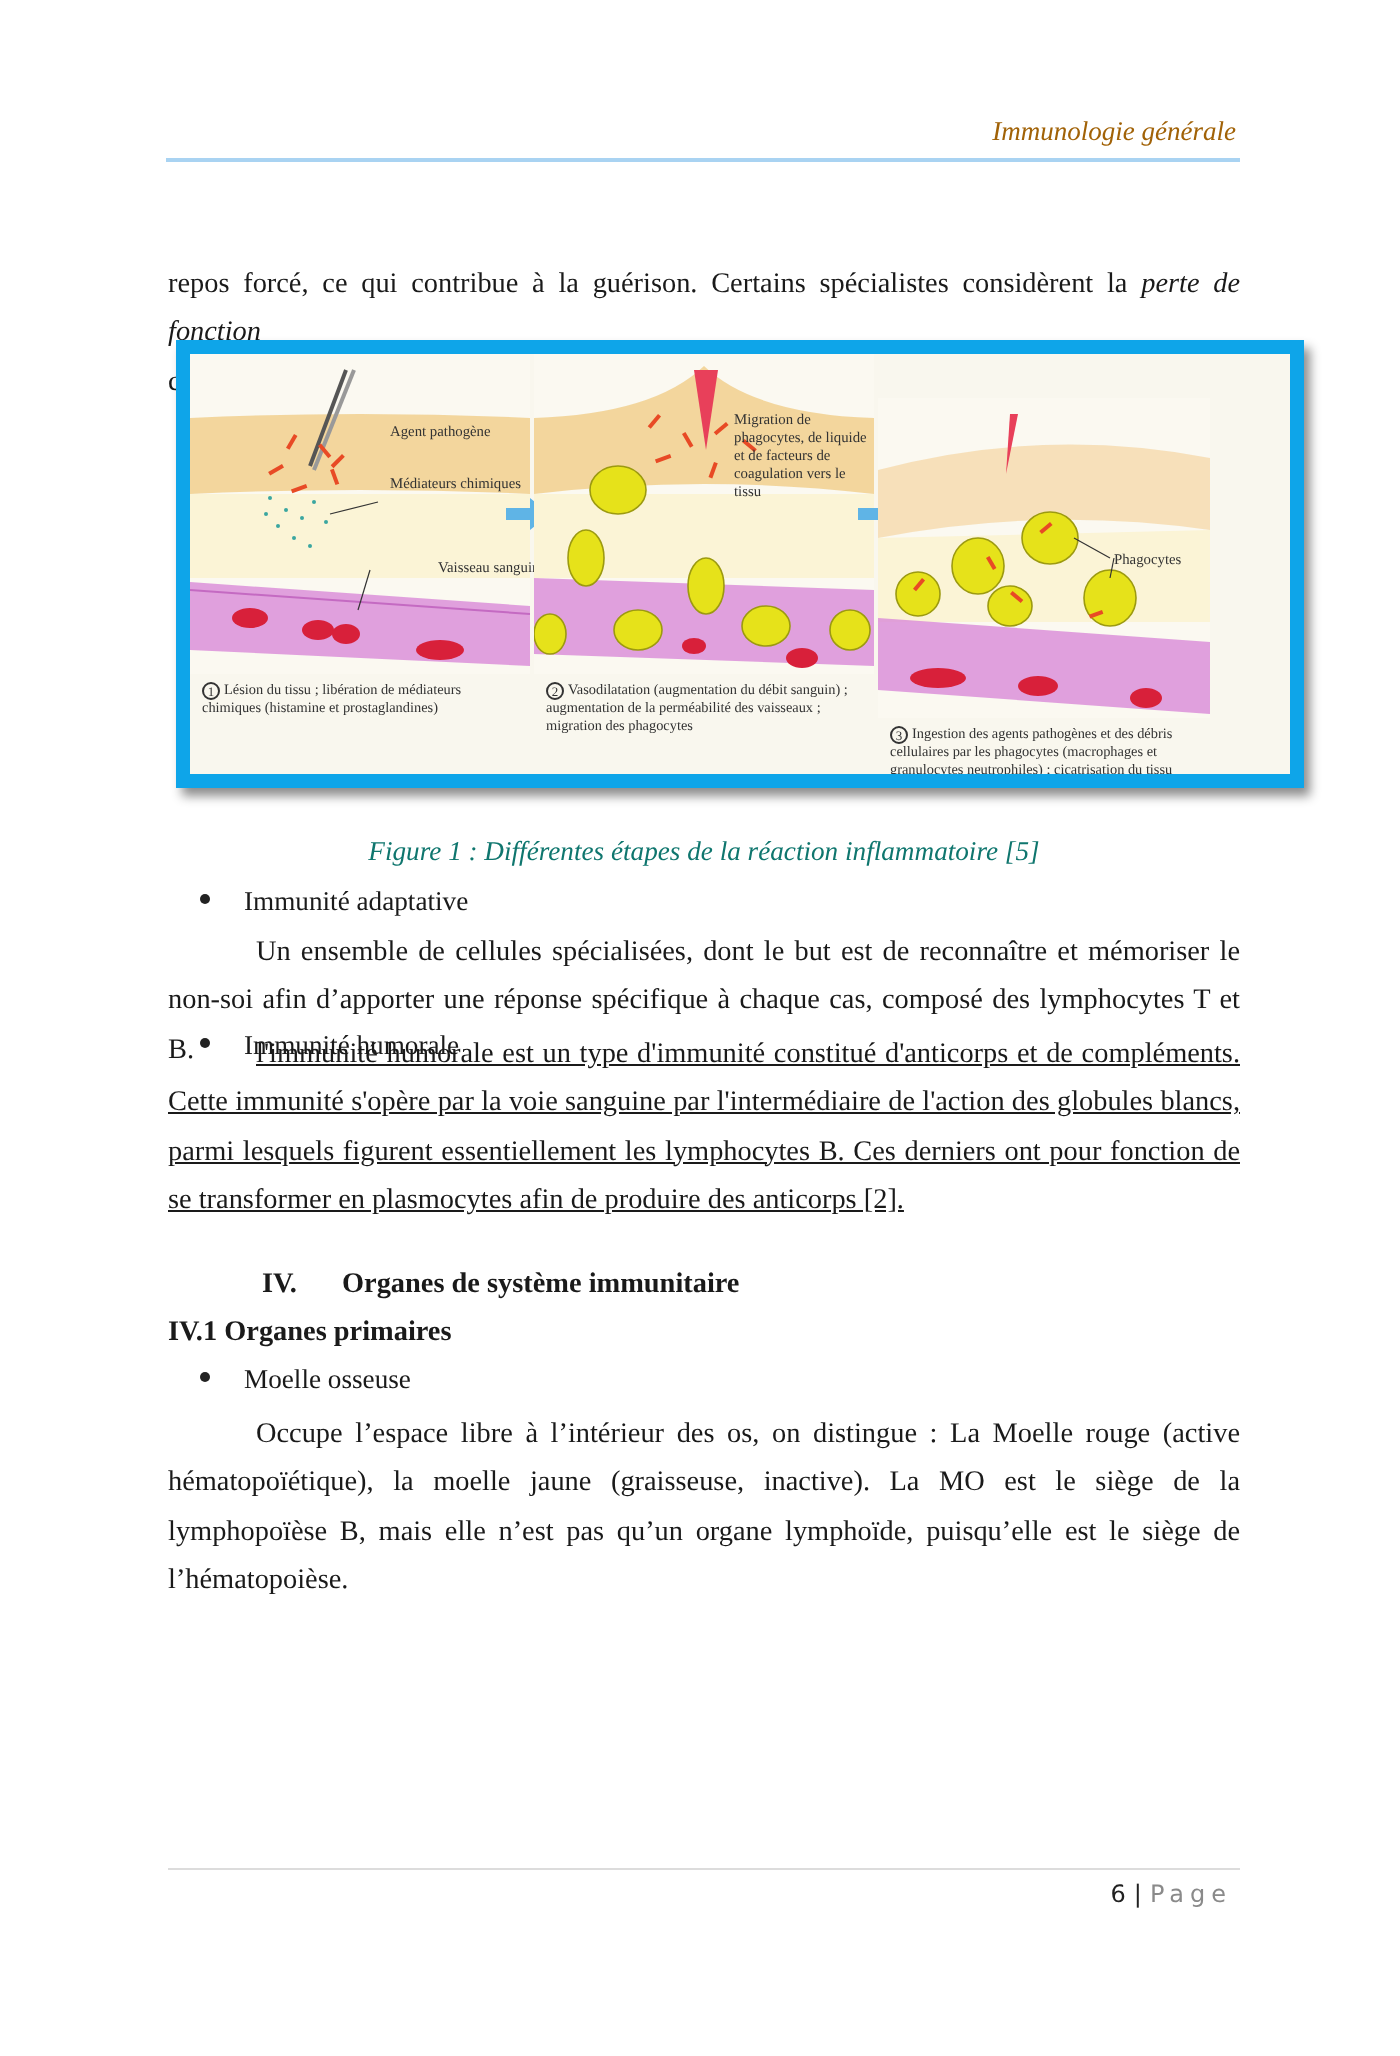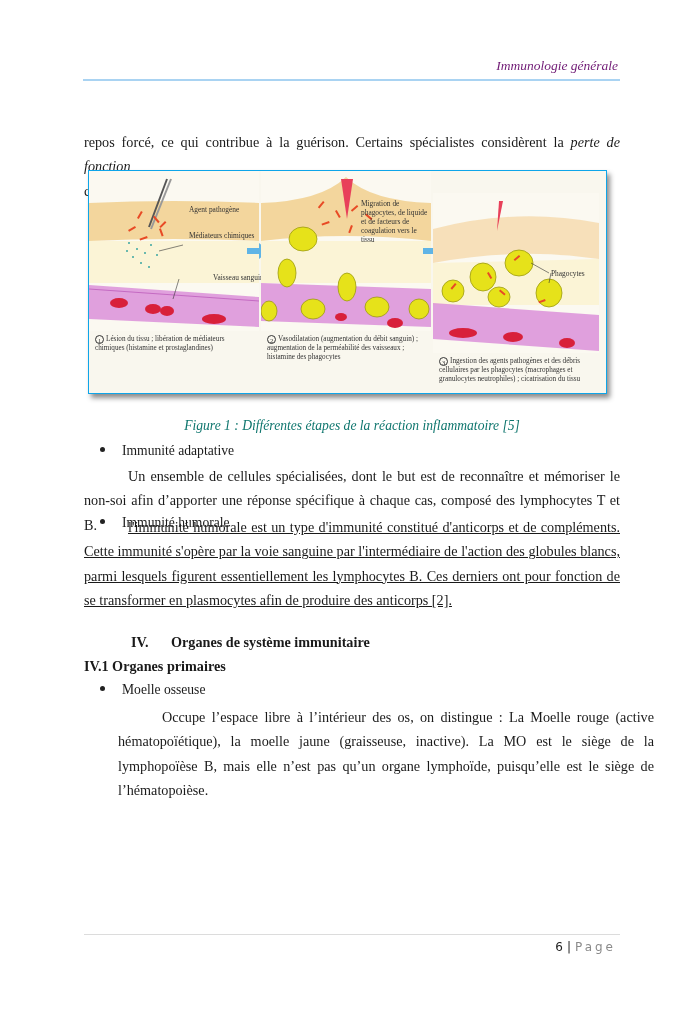--- a/index.html
+++ b/index.html
@@ -1,28 +1,28 @@
 <!DOCTYPE html>
 <html><head>
 <meta charset="utf-8">
 <style>
   html, body { margin: 0; padding: 0; background: #ffffff; }
   body { width: 700px; height: 1028px; position: relative; overflow: hidden;
          font-family: "Liberation Serif", "DejaVu Serif", serif; color: #1a1a1a; }
 
-  .header-title { position: absolute; right: 82px; top: 58px; font-style: italic; font-size: 13.5px; color: #701a75; }
+  .header-title { position: absolute; right: 82px; top: 58px; font-style: italic; font-size: 13.5px; color: #a16207; }
   .header-rule { position: absolute; left: 83px; top: 79px; width: 537px; height: 2px; background: #a9d3f2; }
 
   .body-text { position: absolute; left: 84px; width: 536px; font-size: 14.2px; line-height: 24.3px; }
   .para { margin: 0; text-align: justify; }
   .para.indent { text-indent: 44px; }
   .para .em { font-style: italic; }
 
-  .figure { position: absolute; left: 88px; top: 170px; width: 519px; height: 224px;
-            border: 1px solid #0ea5e9; box-shadow: 3px 4px 5px rgba(0,0,0,0.45);
+  .figure { position: absolute; left: 88px; top: 170px; width: 564px; height: 224px;
+            border: 7px solid #0ea5e9; box-shadow: 3px 4px 5px rgba(0,0,0,0.45);
             background: #f9f7ee; box-sizing: border-box; overflow: hidden; }
   .panel { position: absolute; top: 0; height: 100%; }
   .panel-svg { position: absolute; left: 0; top: 0; }
   .panel-label { position: absolute; font-size: 7.4px; line-height: 9px; color: #333; font-family: "Liberation Serif", serif; }
   .caption-block { position: absolute; left: 6px; top: 164px; width: 158px; font-size: 7.2px; line-height: 9.2px; color: #333; }
   .caption-num { display: inline-block; width: 9px; height: 9px; border: 1px solid #333; border-radius: 50%; font-size: 6.5px; line-height: 9px; text-align: center; margin-right: 2px; vertical-align: top; box-sizing: border-box; }
 
   .fig-caption { position: absolute; left: 84px; top: 418px; width: 536px; text-align: center; font-style: italic; font-size: 13.6px; color: #0f766e; }
 
   .bullet-line { position: absolute; left: 100px; font-size: 13.6px; }
@@ -122,21 +122,21 @@
         <ellipse cx="116" cy="136" rx="12" ry="10"></ellipse>
         <ellipse cx="52" cy="138" rx="12" ry="10"></ellipse>
         <ellipse cx="158" cy="138" rx="10" ry="10"></ellipse>
         <ellipse cx="8" cy="140" rx="8" ry="10"></ellipse>
       </g>
       <ellipse cx="80" cy="146" rx="6" ry="4" fill="#d8203a"></ellipse>
       <ellipse cx="134" cy="152" rx="8" ry="5" fill="#d8203a"></ellipse>
     </svg>
     <div class="panel-label" style="left:100px;top:28px;width:70px;">Migration de phagocytes, de liquide et de facteurs de coagulation vers le tissu</div>
     <div class="caption-block" style="width:162px;">
-      <span class="caption-num">2</span><span>Vasodilatation (augmentation du débit sanguin) ; augmentation de la perméabilité des vaisseaux ; histamine des phagocytes</span>
+      <span class="caption-num">2</span><span>Vasodilatation (augmentation du débit sanguin) ; augmentation de la perméabilité des vaisseaux ; migration des phagocytes</span>
     </div>
   </div>
 
   <svg style="position:absolute;left:334px;top:72px;" width="22" height="16">
     <path d="M0,5 L12,5 L12,0 L22,8 L12,16 L12,11 L0,11 Z" fill="#5fb4e6"></path>
   </svg>
 
   <div class="panel" style="left:344px;width:166px;margin-top:22px;">
     <svg class="panel-svg" width="166" height="214" viewBox="0 0 166 214">
       <rect x="0" y="0" width="166" height="160" fill="#fbf9f1"></rect>
@@ -188,20 +188,20 @@
 </div>
 
 <div class="heading-iv">
   <span class="roman">IV.</span><span>Organes de système immunitaire</span>
 </div>
 <div class="heading-iv1">IV.1 Organes primaires</div>
 
 <div class="bullet-line" style="top:682px;">
   <span class="bullet-dot"></span><span>Moelle osseuse</span>
 </div>
-<div class="body-text" style="top:705px;margin-left:34px;">
+<div class="body-text" style="top:705px;">
   <p class="para indent">Occupe l’espace libre à l’intérieur des os, on distingue : La Moelle rouge (active hématopoïétique), la moelle jaune (graisseuse, inactive). La MO est le siège de la lymphopoïèse B, mais elle n’est pas qu’un organe lymphoïde, puisqu’elle est le siège de l’hématopoièse.</p>
 </div>
 
 <div class="footer-rule"></div>
 <div class="footer">
   <span class="num">6</span><span class="sep">|</span><span class="word">Page</span>
 </div>
 
 </body></html>

